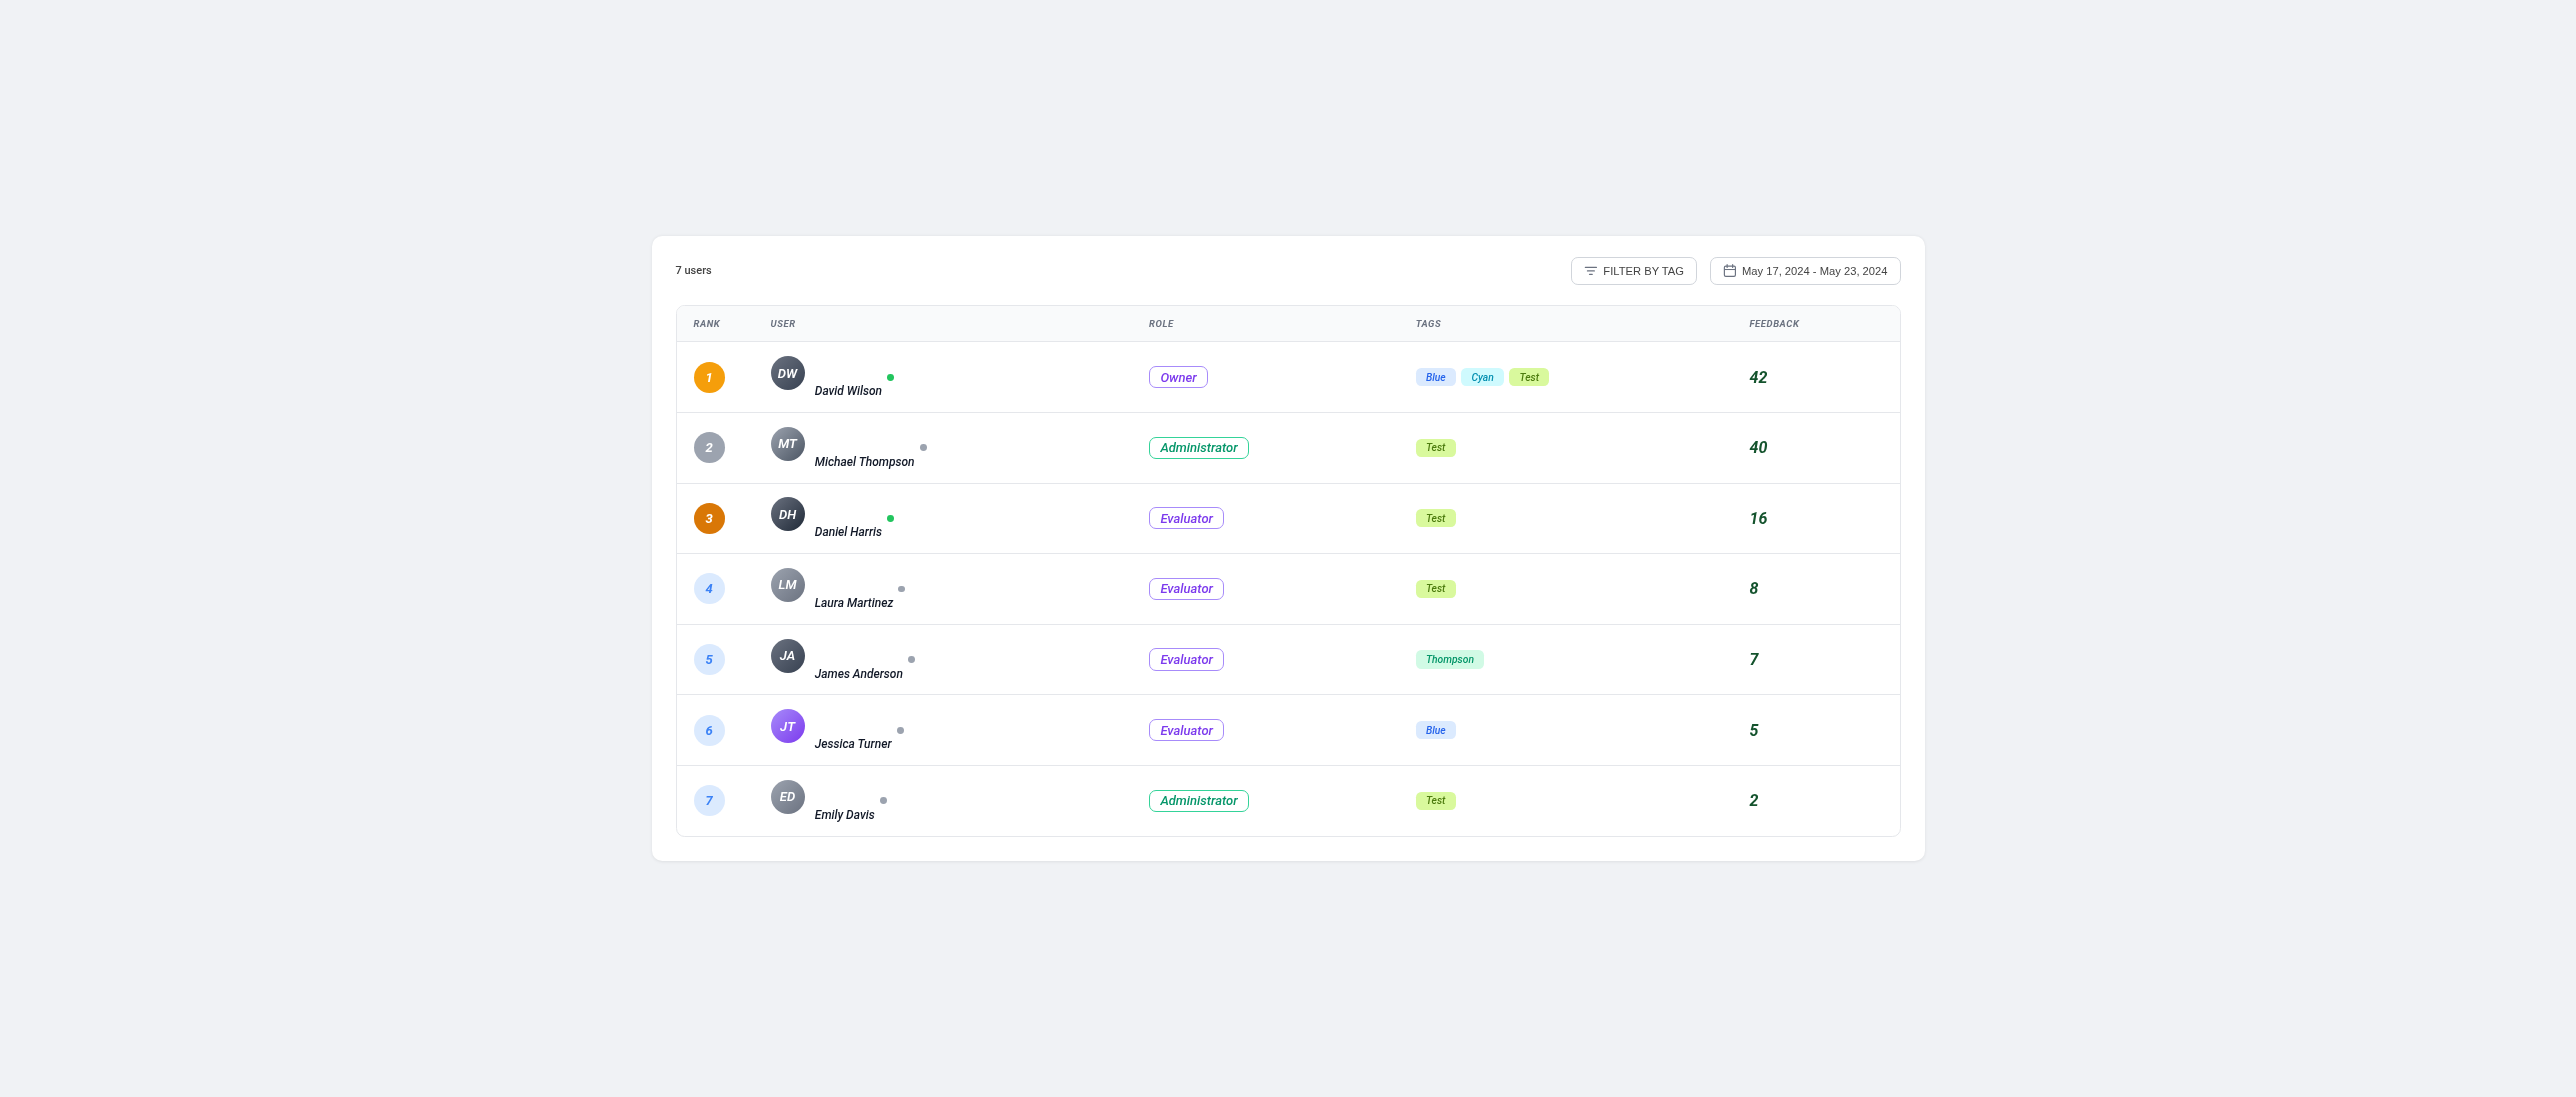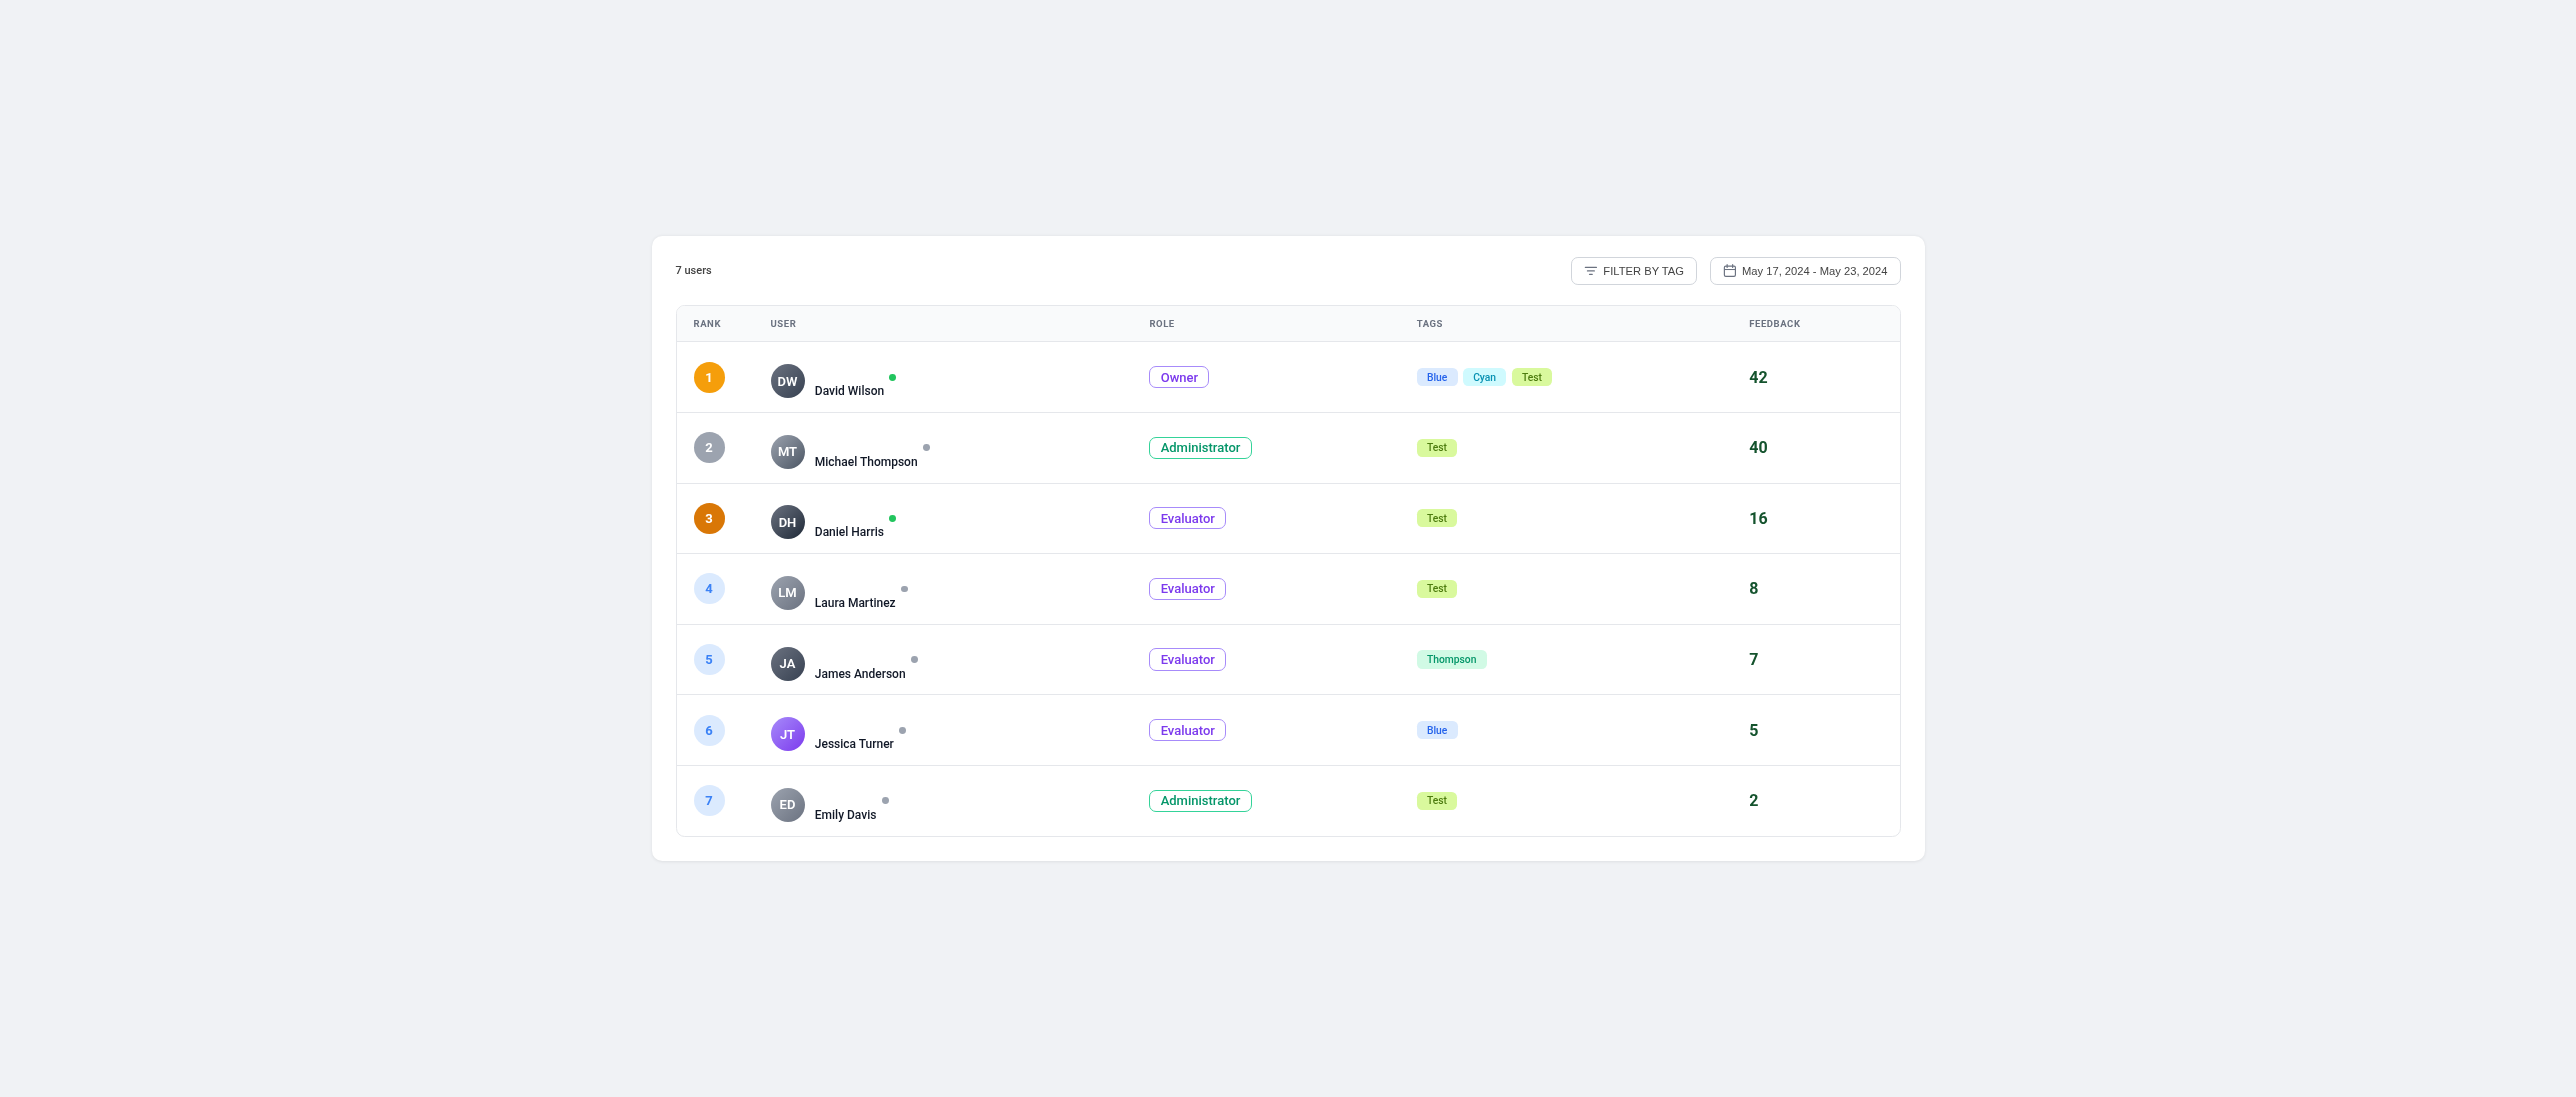--- a/index.html
+++ b/index.html
@@ -46,20 +46,21 @@
       font-weight: 500;
       color: #444;
       background: #fff;
       cursor: pointer;
     }
     .action-btn svg { flex-shrink: 0; }
     .table-wrap {
       border: 1.3px solid #e5e7eb;
       border-radius: 8.6px;
       overflow: hidden;
+      font-style: italic;
     }
     table {
       width: 100%;
       border-collapse: collapse;
     }
     thead tr {
       background: #f9fafb;
     }
     thead th {
       text-align: left;
@@ -93,21 +94,21 @@
       font-weight: 700;
       font-size: 13px;
       color: #fff;
     }
     .rank-1 { background: #f59e0b; }
     .rank-2 { background: #9ca3af; }
     .rank-3 { background: #d97706; }
     .rank-default { background: #dbeafe; color: #3b82f6; }
     .user-cell {
       display: flex;
-      align-items: flex-end;
+      align-items: flex-start;
       gap: 10.3px;
     }
     .avatar {
       width: 34px;
       height: 34px;
       border-radius: 50%;
       background: #ccc;
       overflow: hidden;
       flex-shrink: 0;
       display: flex;

